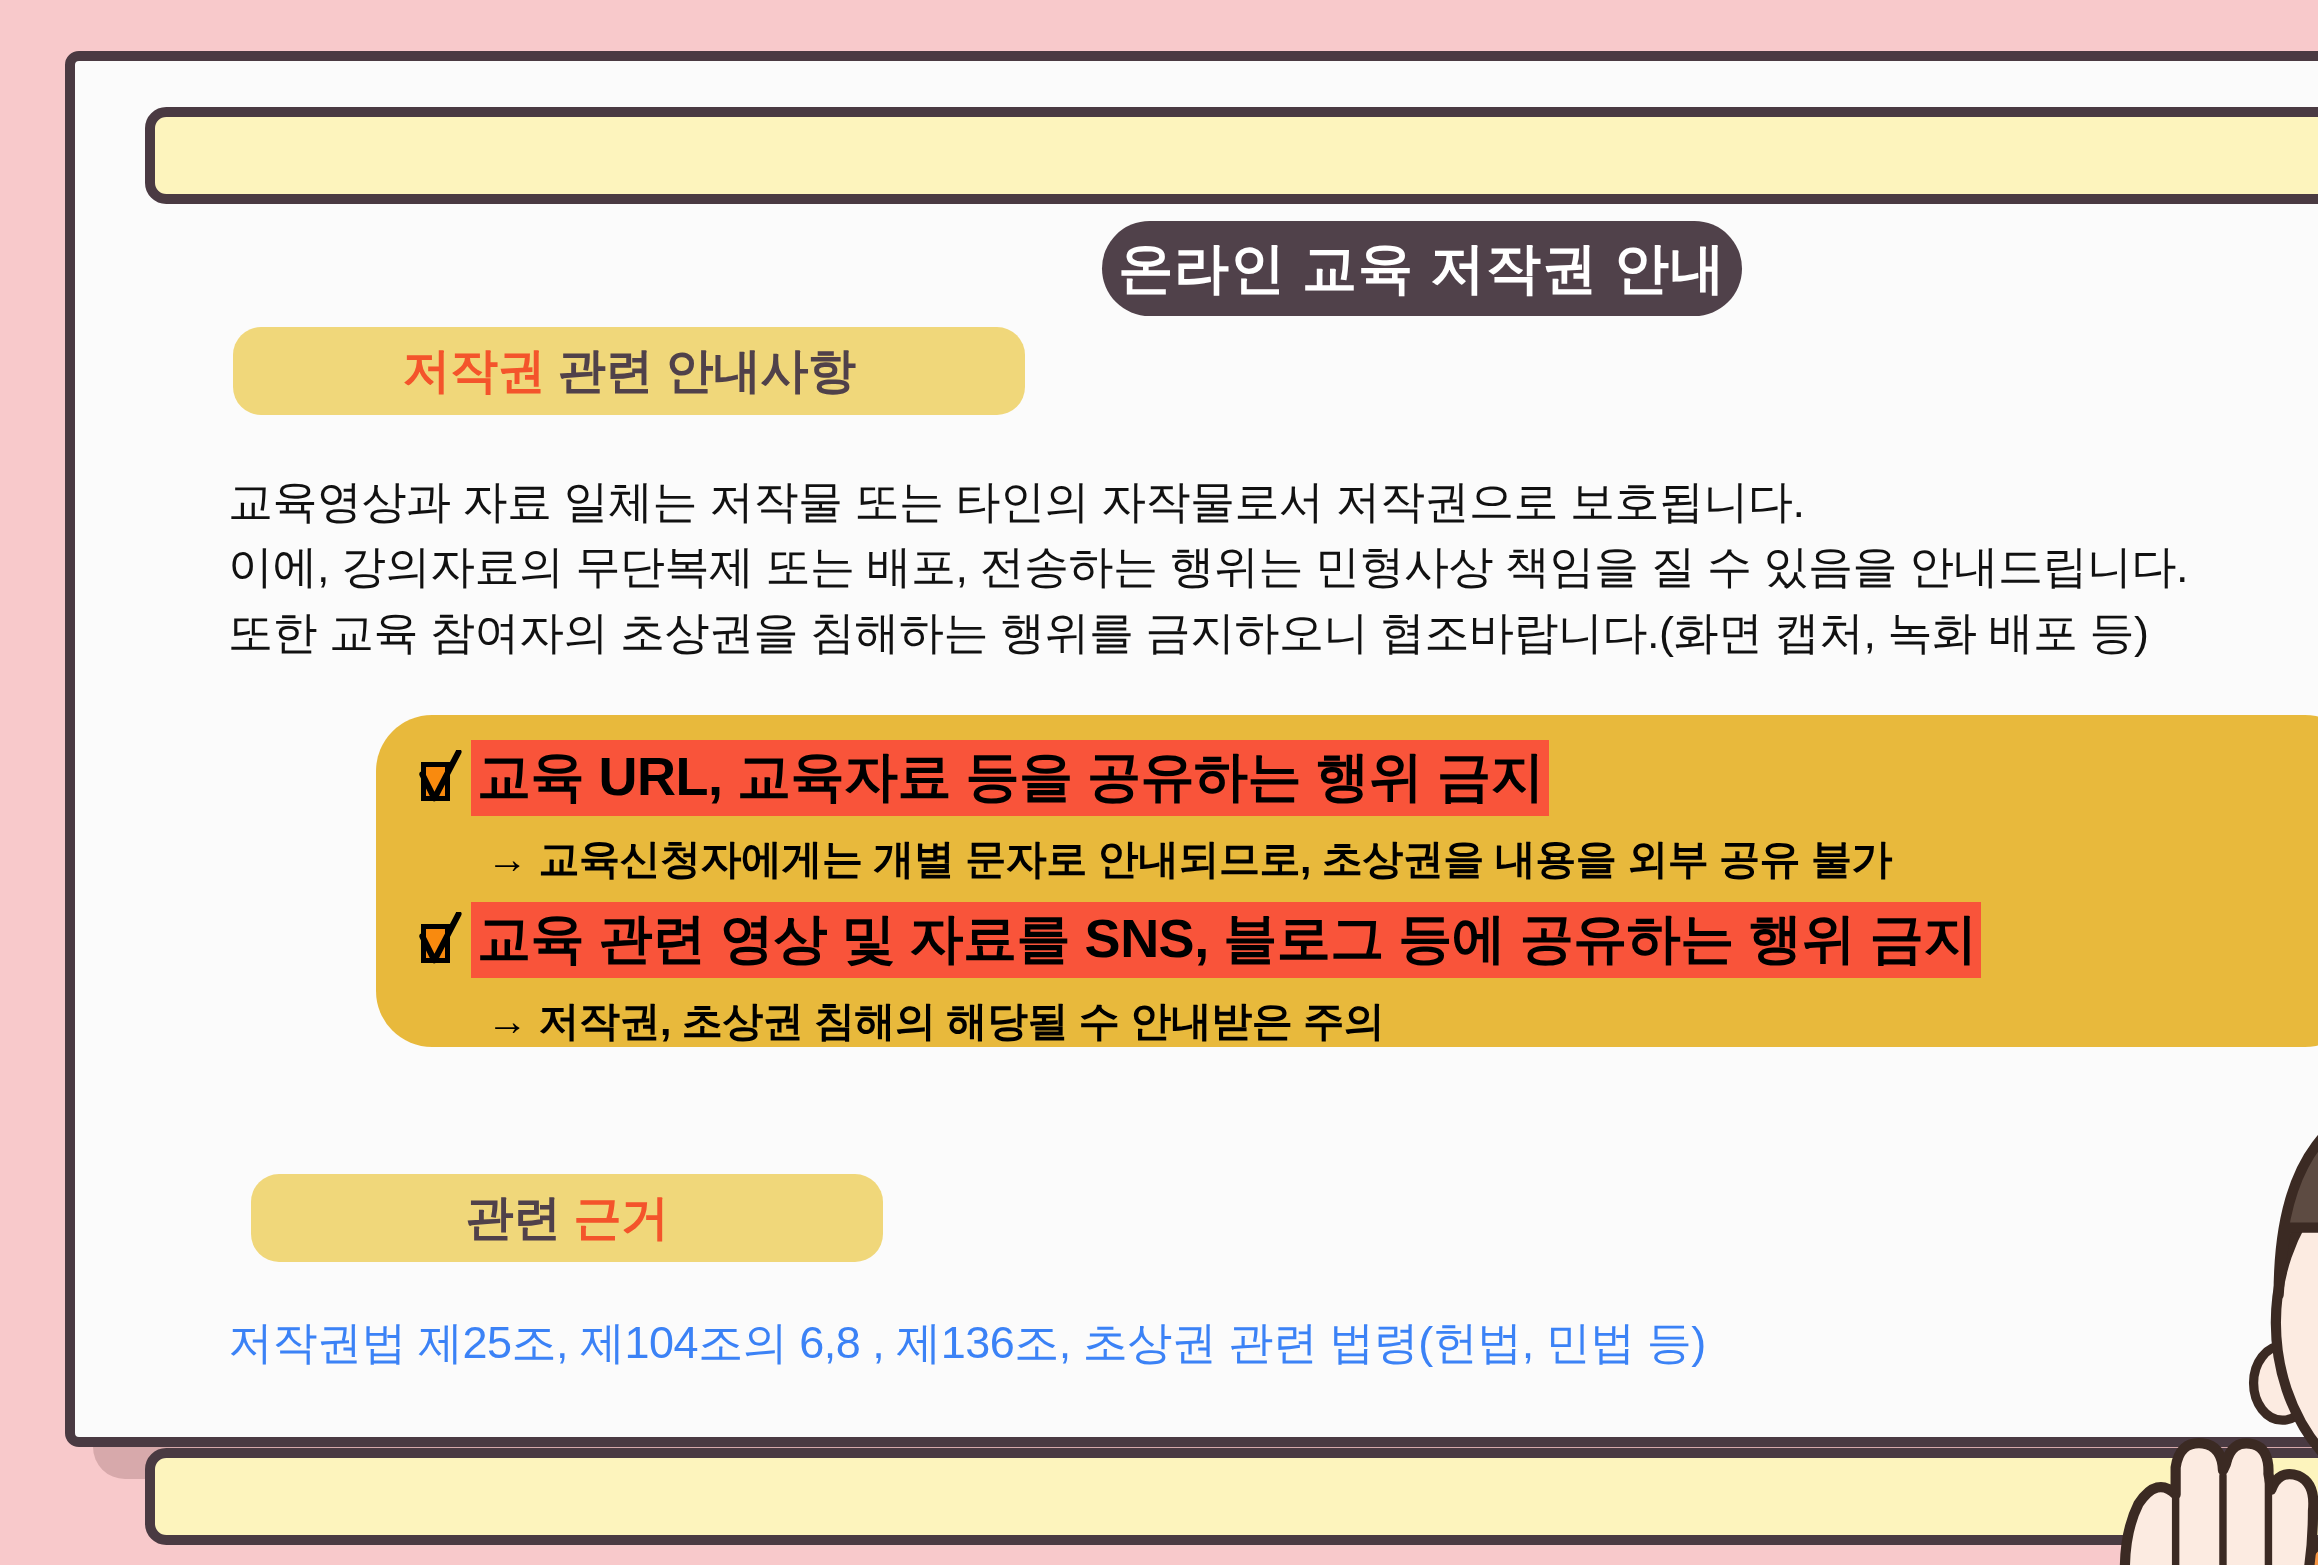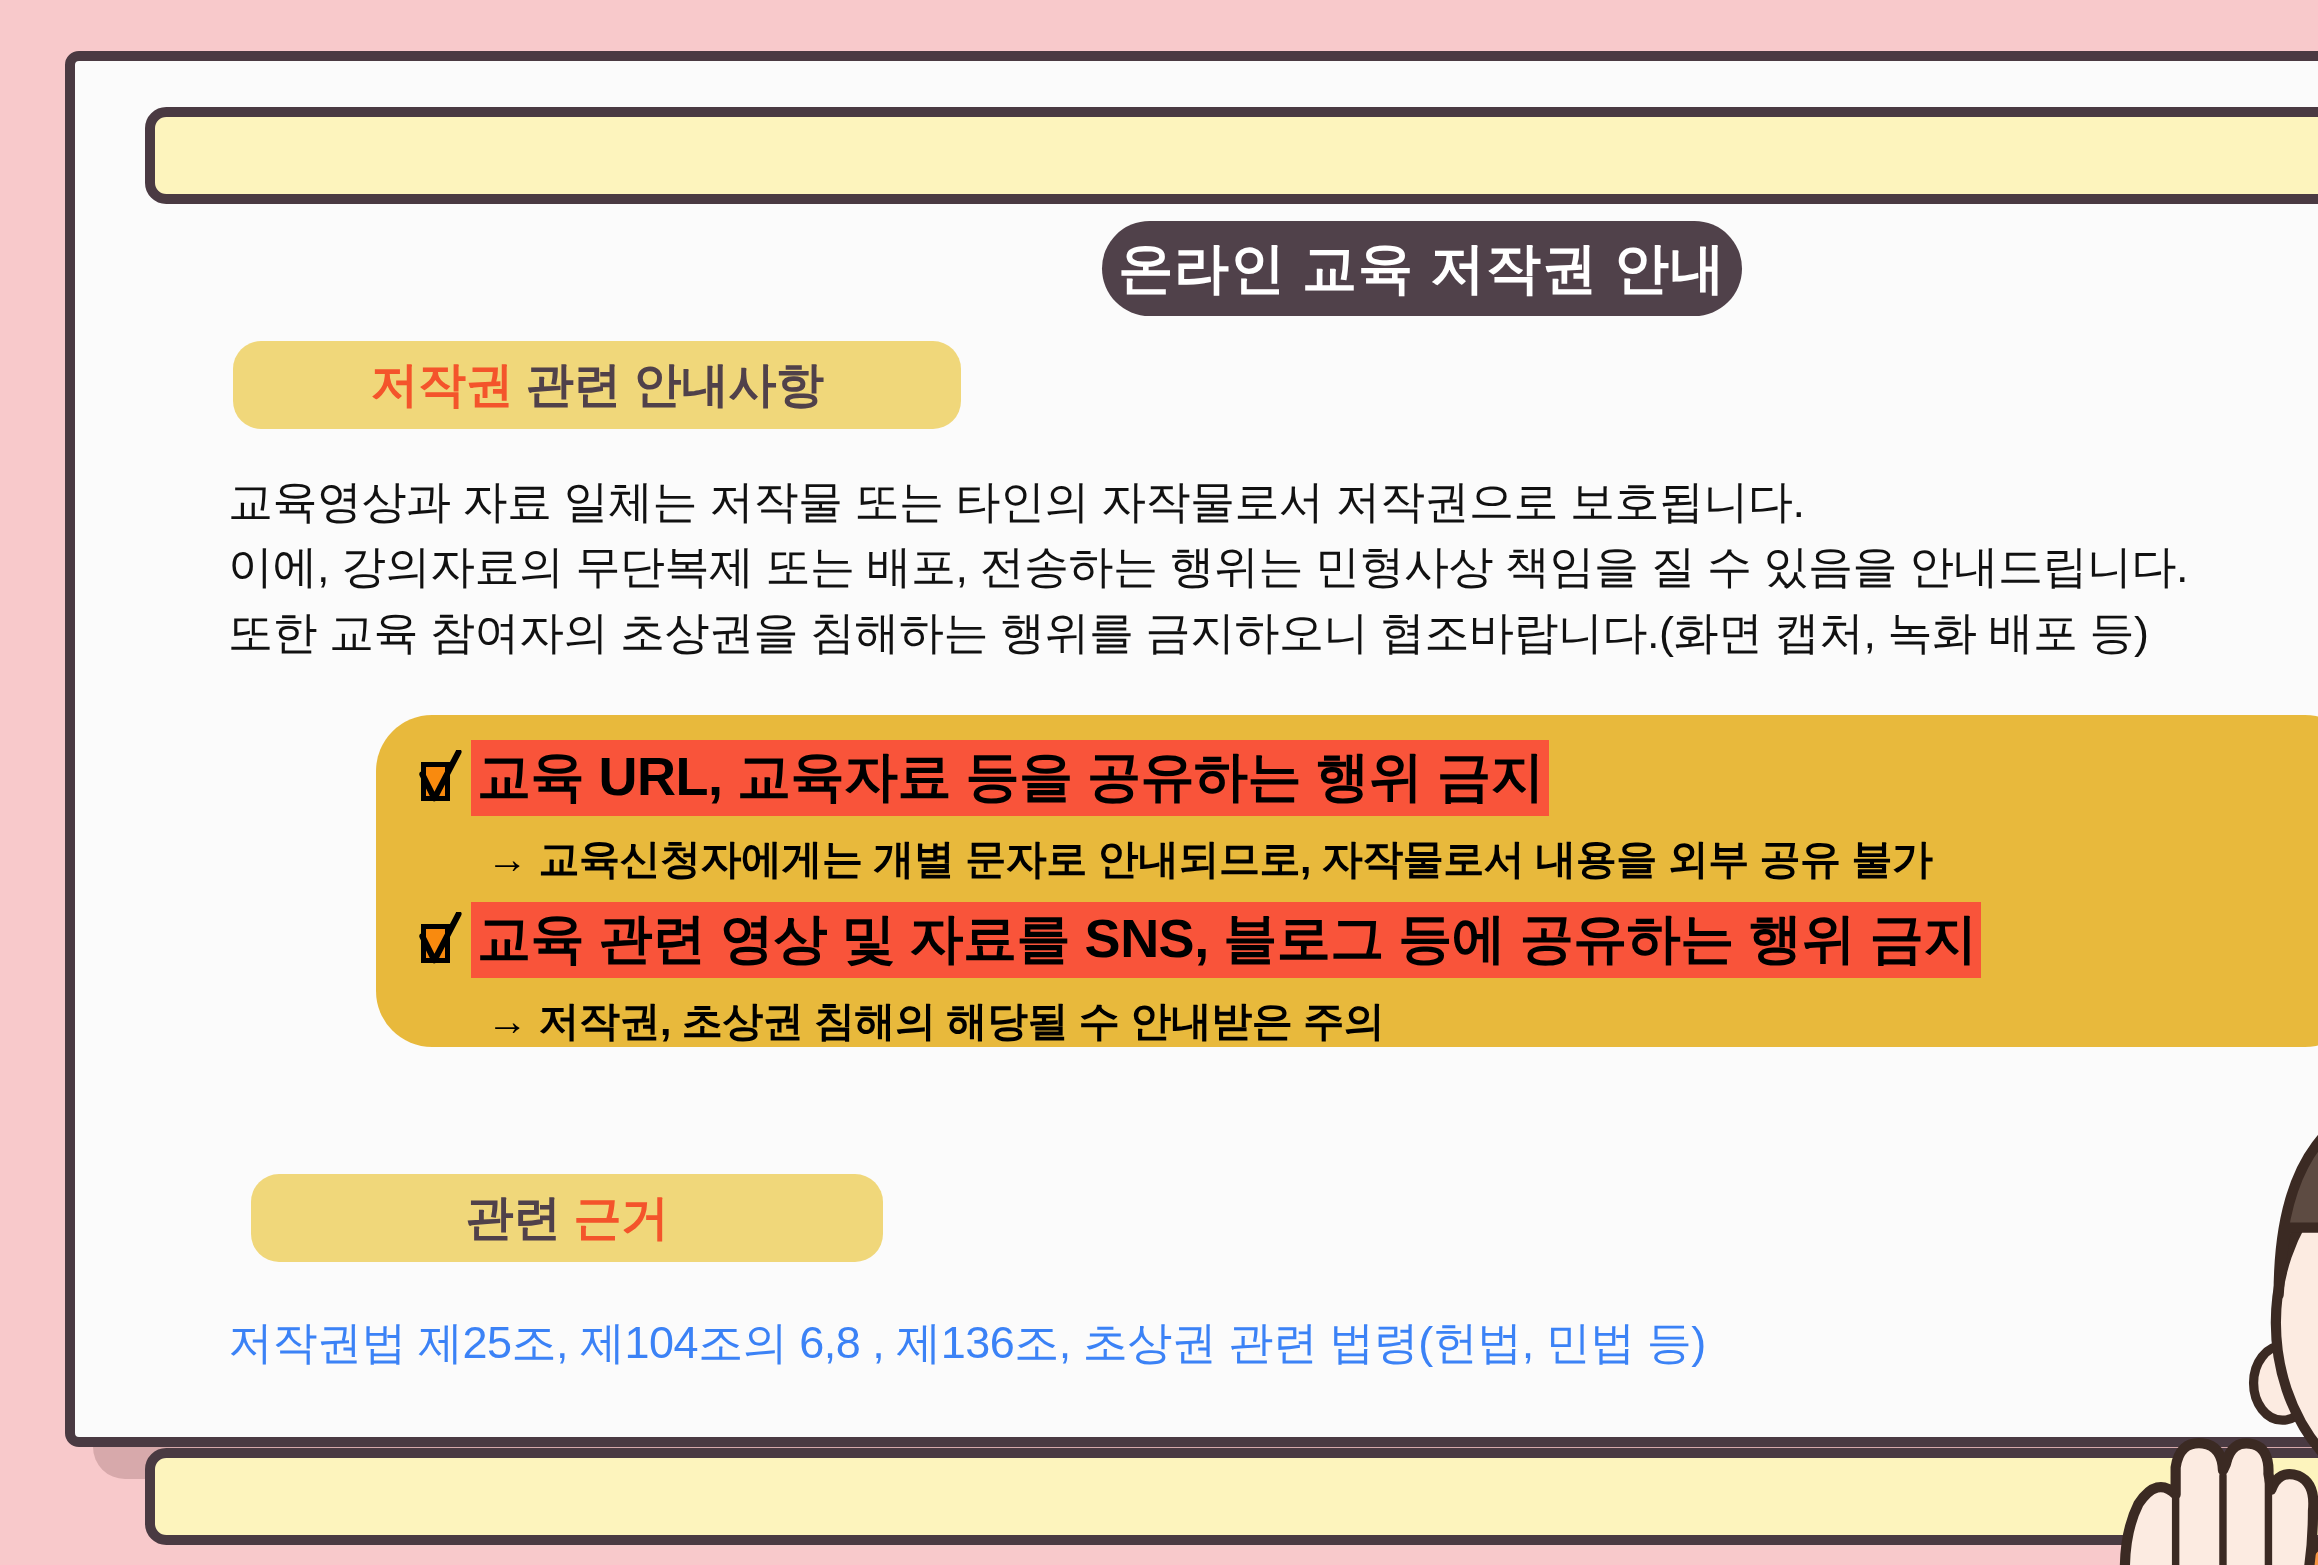--- a/index.html
+++ b/index.html
@@ -61,21 +61,21 @@
     position:absolute;
     background:#f0d77a;
     border-radius:28px;
     display:flex; align-items:center; justify-content:center;
     z-index:5;
   }
   .sec-pill .t{
     font-size:48px; font-weight:bold; white-space:nowrap;
     letter-spacing:-0.5px;
   }
-  .pill-notice{ left:158px; top:280px; width:728px; height:88px; }
+  .pill-notice{ left:158px; top:266px; width:792px; height:88px; }
   .pill-basis { left:176px; top:1113px; width:632px; height:88px; }
   .c-orange{ color:#f4542b; }
   .c-dark  { color:#50414a; }
 
   
   .body-text{
     position:absolute;
     left:153px; top:408px;
     width:2365px;
     z-index:4;
@@ -184,21 +184,21 @@
         <div class="chk">
           <div class="box"></div>
           <svg width="51" height="56" viewBox="0 0 110 120">
             <path d="M18 52 L44 104 L96 4" stroke="#000" stroke-width="13" fill="none" stroke-linecap="round" stroke-linejoin="round"></path>
           </svg>
         </div>
         <span class="hl">교육 URL, 교육자료 등을 공유하는 행위 금지</span>
       </div>
 
       <div class="sub-row">
-        <span class="plain">→ 교육신청자에게는 개별 문자로 안내되므로, 자작물로서 내용을 외부 공유 불가</span>
+        <span class="plain">→ 교육신청자에게는 개별 문자로 안내되므로, 초상권을 내용을 외부 공유 불가</span>
       </div>
 
       <div class="check-row">
         <div class="chk">
           <div class="box"></div>
           <svg width="51" height="56" viewBox="0 0 110 120">
             <path d="M18 52 L44 104 L96 4" stroke="#000" stroke-width="13" fill="none" stroke-linecap="round" stroke-linejoin="round"></path>
           </svg>
         </div>
         <span class="hl">교육 관련 영상 및 자료를 SNS, 블로그 등에 공유하는 행위 금지</span>

